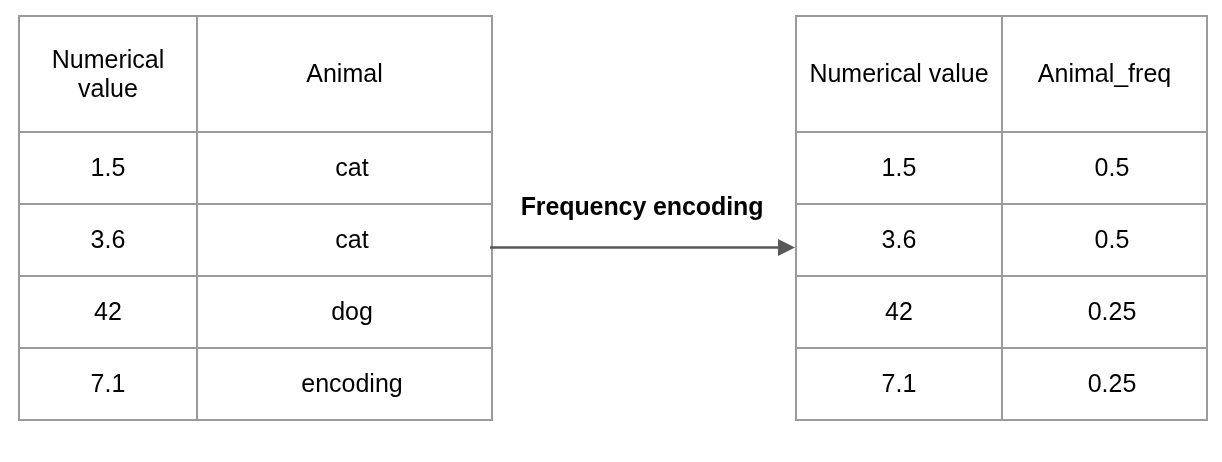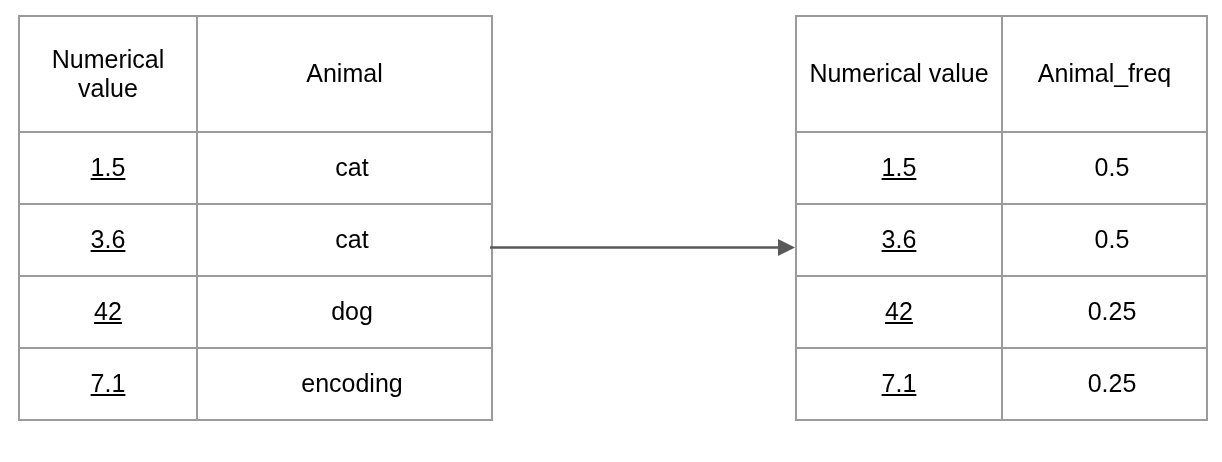--- a/index.html
+++ b/index.html
@@ -42,21 +42,20 @@
     vertical-align: middle;
   }
   .tbl tr.header-row td {
     height: 114px;
   }
   .tbl tr.data-row td {
     height: 70px;
   }
   .cell-center {
     text-align: center;
-    text-decoration: underline;
   }
   .cell-left {
     text-align: center;
     padding-left: 15px !important;
   }
   .hdr-center {
     text-align: center;
   }
   .hdr-wrap {
     display: block;
@@ -137,20 +136,21 @@
         <td class="cell-left">dog</td>
       </tr>
 
       <tr class="data-row">
         <td class="cell-center">7.1</td>
         <td class="cell-left">encoding</td>
       </tr>
     </tbody>
   </table>
 
+  <div id="transform-label">Frequency encoding</div>
 
   <svg id="transform-arrow" viewBox="0 0 316 40" width="316" height="40" xmlns="http://www.w3.org/2000/svg">
     <line x1="6" y1="19.5" x2="296" y2="19.5" stroke="#595959" stroke-width="2.4"></line>
     <polygon points="294,11 311,19.5 294,28" fill="#595959"></polygon>
   </svg>
 
   <table class="tbl" id="table-encoded">
     <colgroup>
         <col class="c1">
         <col class="c2">

